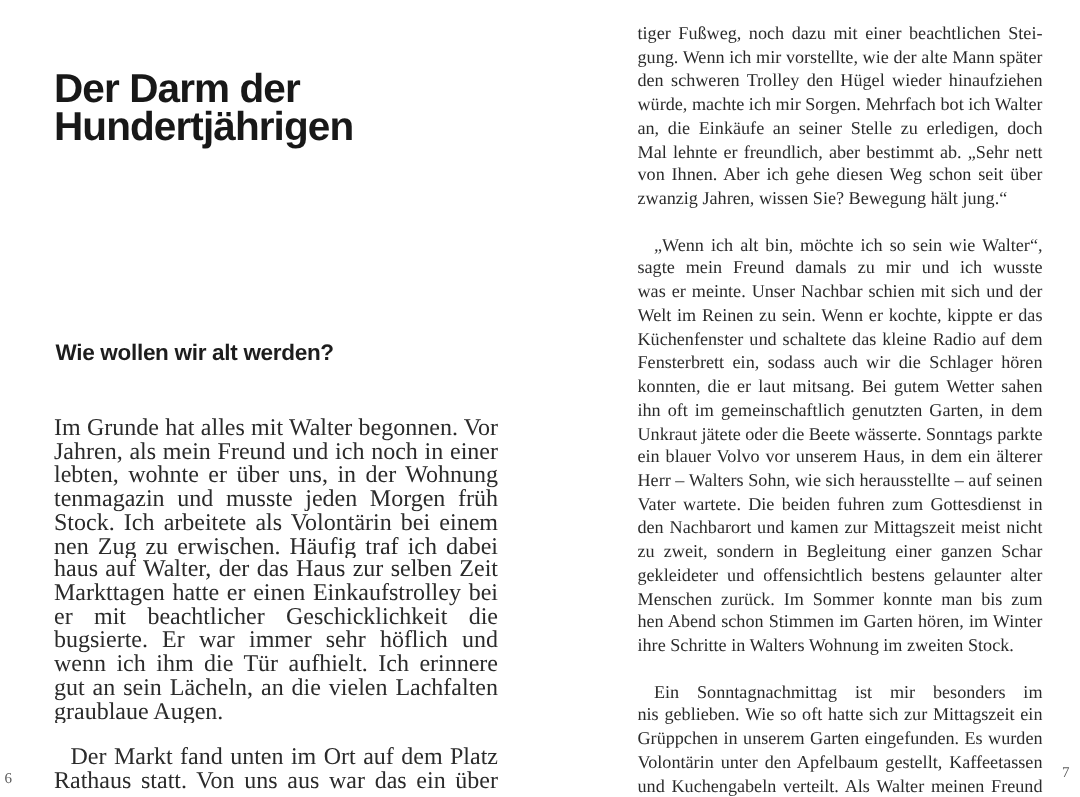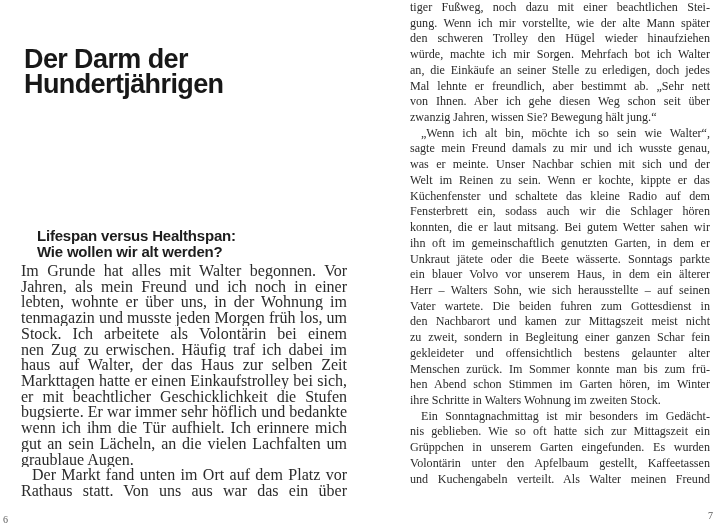--- a/index.html
+++ b/index.html
@@ -2,35 +2,35 @@
 <html><head>
 <meta charset="utf-8">
 <style>
   html,body { margin:0; padding:0; }
   body { font-family:"Liberation Serif", serif; }
   #spread {
     position:relative; width:720px; height:531px;
     background:#ffffff; overflow:hidden;
   }
   .chapter-title {
-    position:absolute; left:24px; top:47px;
+    position:absolute; left:36px; top:47px;
     font-family:"Liberation Sans", sans-serif;
     font-weight:700; font-size:27px; line-height:25px;
     letter-spacing:-0.6px; color:#181818; white-space:nowrap;
   }
   .section-heading {
     position:absolute; left:37px; top:228px;
     font-family:"Liberation Sans", sans-serif;
     font-weight:700; font-size:15px; line-height:15.8px;
     letter-spacing:-0.2px; color:#1d1d1d; white-space:nowrap;
   }
   .body-col { position:absolute; color:#2b2b2b; }
   #body-left  { left:21px;  top:263px; width:326px; font-size:16px; }
   #body-right { left:410px; top:0px;   width:300px; font-size:12.1px; }
-  .para { margin:0; }
+  .para { margin:15px; }
   .line {
     height:15.72px; line-height:15.72px; overflow:hidden;
     text-align:justify; text-align-last:justify;
   }
   .line.end { text-align-last:left; }
   .para.indent .line:first-child { text-indent:11px; }
   .page-number {
     position:absolute;
     font-family:"Liberation Serif", serif;
     font-size:10px; line-height:10px; color:#5a5a5a;
@@ -43,21 +43,20 @@
 
 <div id="spread">
 
   <div>
     <div class="chapter-title">
       <div>Der Darm der</div>
       <div>Hundertjährigen</div>
     </div>
 
     <div class="section-heading">
-      <div>Lifespan versus Healthspan:</div>
       <div>Wie wollen wir alt werden?</div>
     </div>
 
     <div id="body-left" class="body-col">
         <div class="para">
           <div class="line">Im Grunde hat alles mit Walter begonnen. Vor einigen</div>
           <div class="line">Jahren, als mein Freund und ich noch in einer Kleinstadt</div>
           <div class="line">lebten, wohnte er über uns, in der Wohnung im zweiten</div>
           <div class="line">tenmagazin und musste jeden Morgen früh los, um mei-</div>
           <div class="line">Stock. Ich arbeitete als Volontärin bei einem Nachrich-</div>

